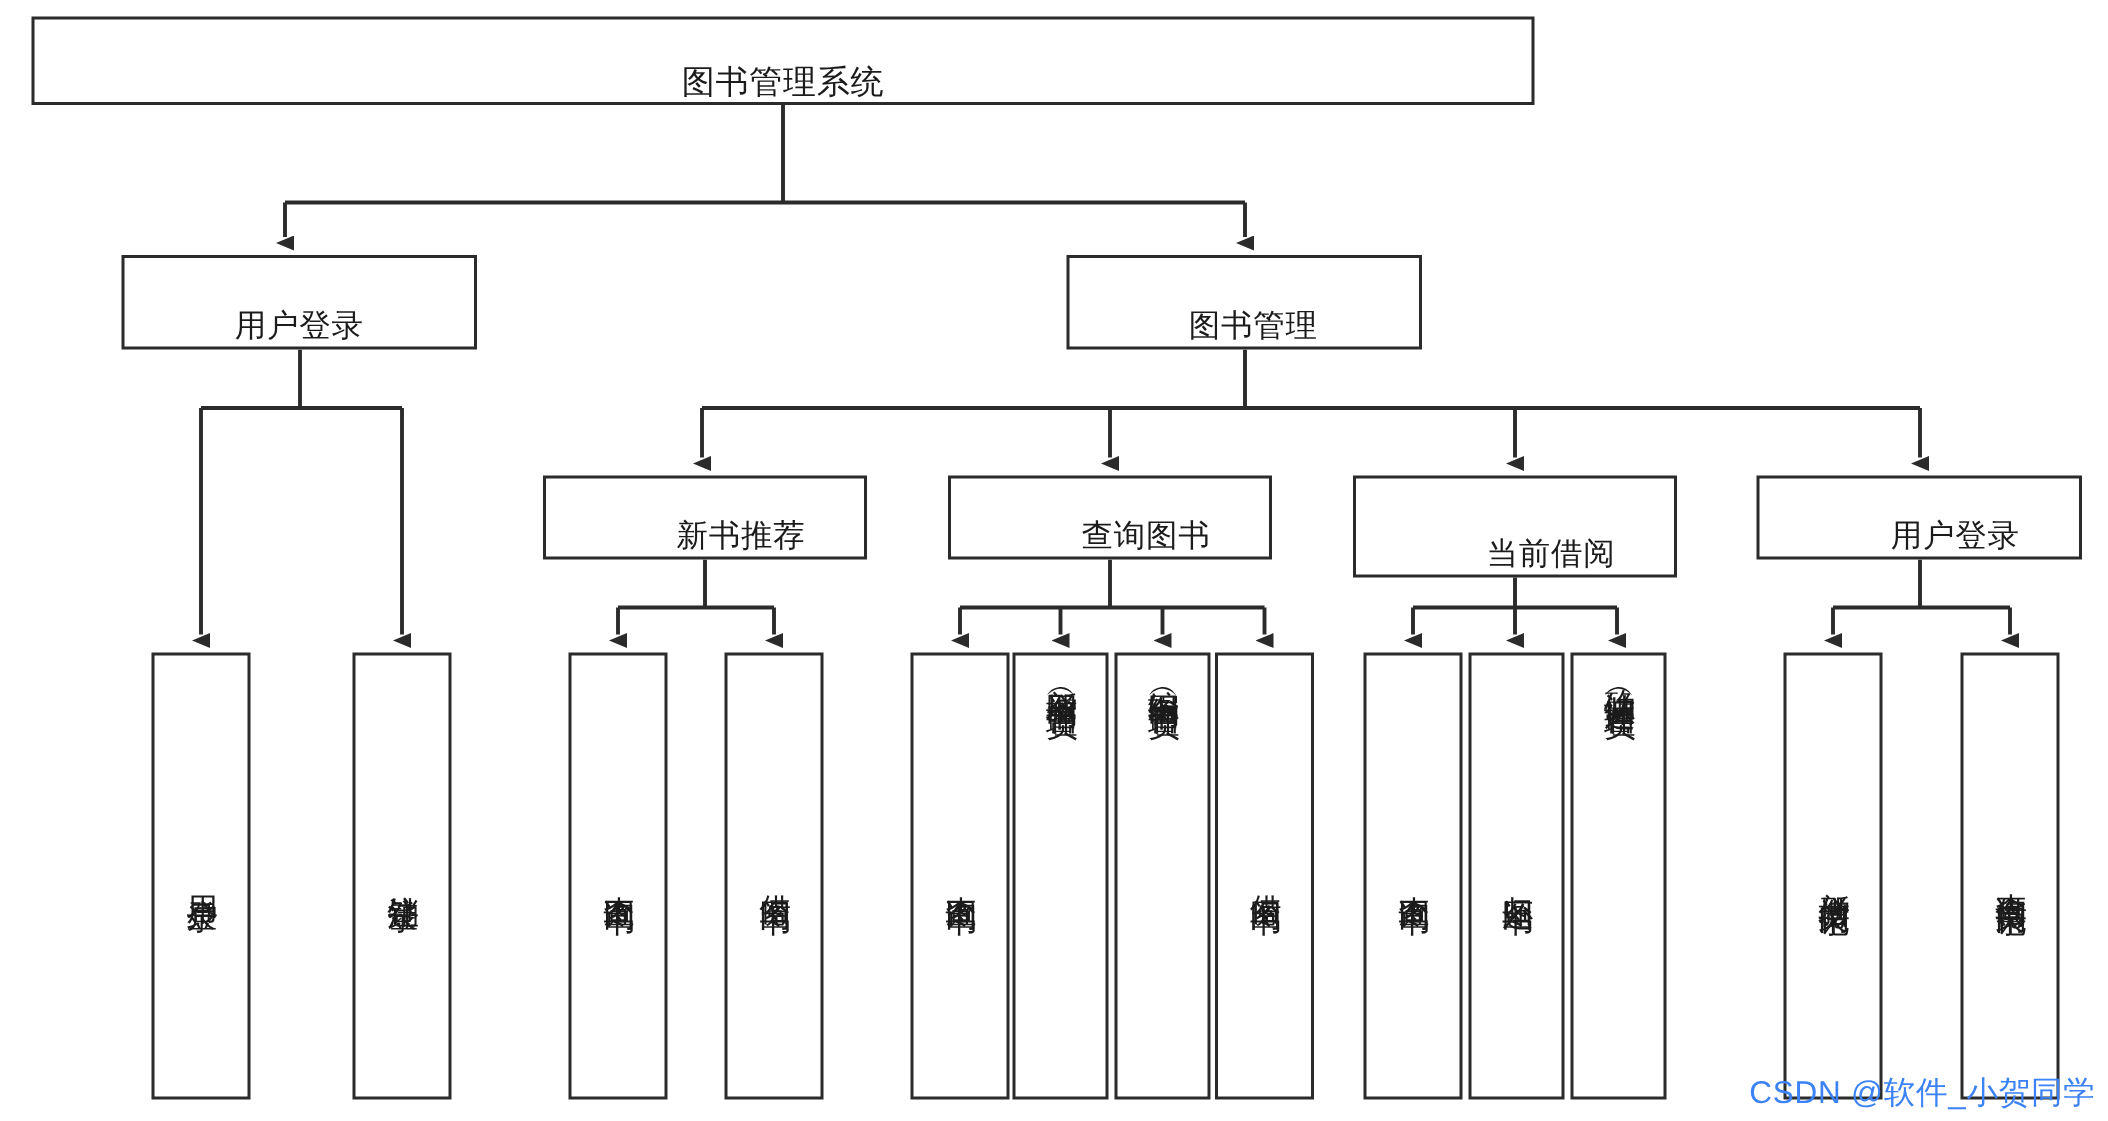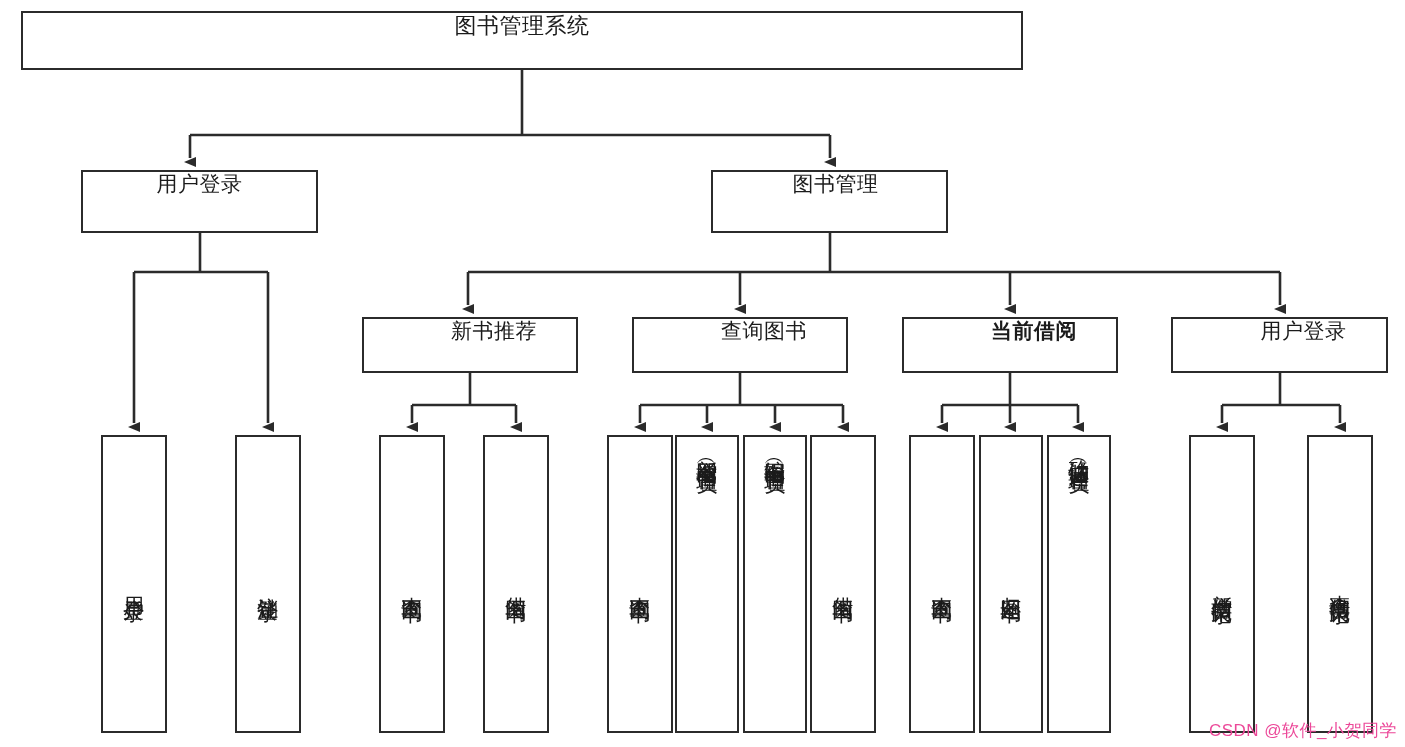--- a/index.html
+++ b/index.html
@@ -11,21 +11,21 @@
   }
   #canvas{position:relative;width:1405px;height:747px;}
   svg#wires{position:absolute;left:0;top:0;width:1405px;height:747px;}
 
   .node{
     position:absolute;
     box-sizing:border-box;
     background:#ffffff;
     border:2.5px solid #2b2b2b;
     display:flex;
-    align-items:flex-start;
+    align-items:flex-end;
     justify-content:center;
     color:#1b1b1b;
     z-index:2;
   }
   .node .label{
     display:block;
     text-align:center;
     line-height:1.18;
     letter-spacing:0.5px;
   }
@@ -43,22 +43,22 @@
   .node-leaf{
     align-items:flex-start;
     padding-top:6px;
   }
   .node-leaf.mid{align-items:center;padding-top:0;}
 
   #watermark{
     position:absolute;
     right:8px;
     bottom:5px;
-    font-size:17px;
-    color:#ec4899;
+    font-size:21px;
+    color:#3b82f6;
     z-index:5;
     white-space:nowrap;
     letter-spacing:0.5px;
   }
 </style>
 </head>
 <body>
 
 <div id="canvas">
 
@@ -122,21 +122,21 @@
   <div class="node node-l2" style="left:711px;top:170px;width:237px;height:63px;padding-left:12px;">
     <span class="label">图书管理</span>
   </div>
 
   <div class="node node-l3" style="left:362px;top:317px;width:216px;height:56px;">
     <span class="label">新书推荐</span>
   </div>
   <div class="node node-l3" style="left:632px;top:317px;width:216px;height:56px;">
     <span class="label">查询图书</span>
   </div>
-  <div class="node node-l3" style="left:902px;top:317px;width:216px;height:56px;font-weight:bold;">
+  <div class="node node-l3" style="left:902px;top:317px;width:216px;height:68px;">
     <span class="label">当前借阅</span>
   </div>
   <div class="node node-l3" style="left:1171px;top:317px;width:217px;height:56px;">
     <span class="label">用户登录</span>
   </div>
 
   <div class="node node-leaf mid" style="left:101px;top:435px;width:66px;height:298px;">
     <span class="label">用户登录</span>
   </div>
   <div class="node node-leaf mid" style="left:235px;top:435px;width:66px;height:298px;">

